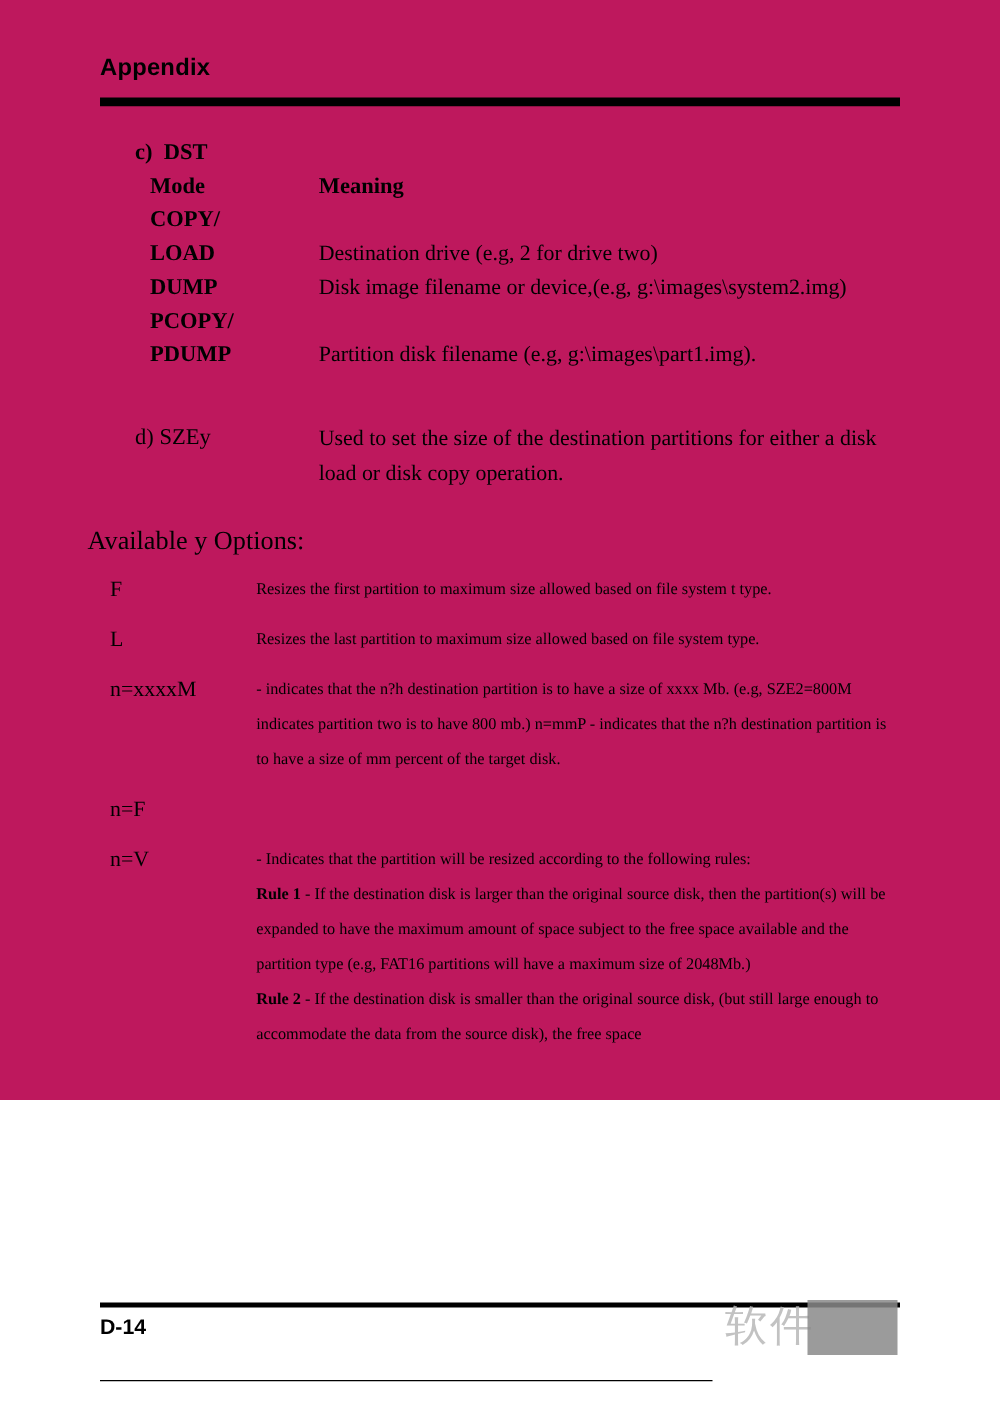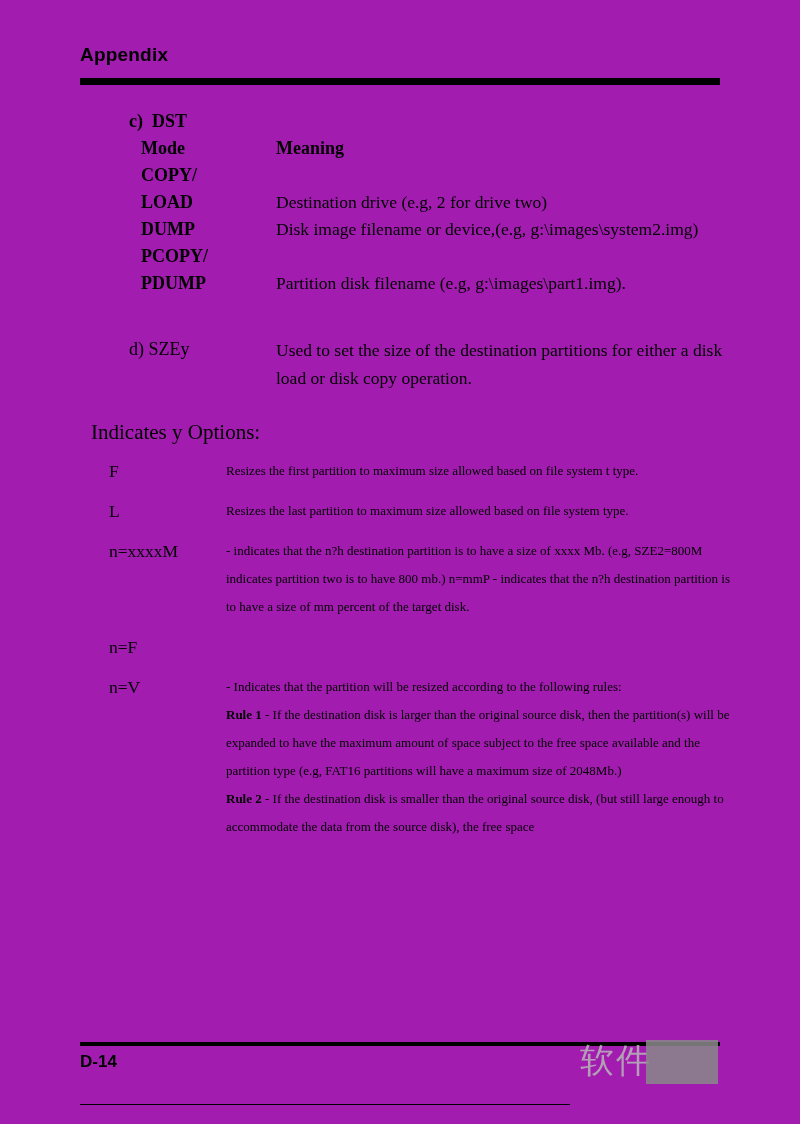--- a/index.html
+++ b/index.html
@@ -12,43 +12,43 @@
     height: 1124px;
     font-family: "Liberation Serif", serif;
     color: #000000;
     position: relative;
     overflow: hidden;
   }
   .page {
     position: absolute;
     left: 0; top: 0;
     width: 800px;
-    height: 1124px;
-    background: #a21caf;
+    height: 880px;
+    background: #be185d;
   }
   .header-title {
     position: absolute;
     left: 80px;
     top: 44px;
     font-family: "Liberation Sans", sans-serif;
     font-weight: bold;
     font-size: 19px;
     letter-spacing: 0.2px;
   }
   .header-rule {
     position: absolute;
     left: 80px;
     top: 78px;
     width: 640px;
     height: 7px;
     background: #000000;
   }
   .content {
     position: absolute;
-    left: 91px;
+    left: 70px;
     top: 100px;
     width: 650px;
   }
   
   .sec-c {
     position: relative;
     margin-top: 8px;
   }
   .row {
     display: flex;
@@ -214,21 +214,21 @@
 
     </div>
 
     <div class="sec-d">
       <div class="row">
         <div class="label-col"><span>d)</span>&nbsp;<span>SZEy</span></div>
         <div class="desc-col">Used to set the size of the destination partitions for either a disk load or disk copy operation.</div>
       </div>
     </div>
 
-    <div class="subhead">Indicates y Options:</div>
+    <div class="subhead">Available y Options:</div>
 
     <div class="opt-row">
       <div class="opt-key">F</div>
       <div class="opt-body">
         <p>Resizes the first partition to maximum size allowed based on file system t type.</p>
       </div>
     </div>
 
     <div class="opt-row">
       <div class="opt-key">L</div>

